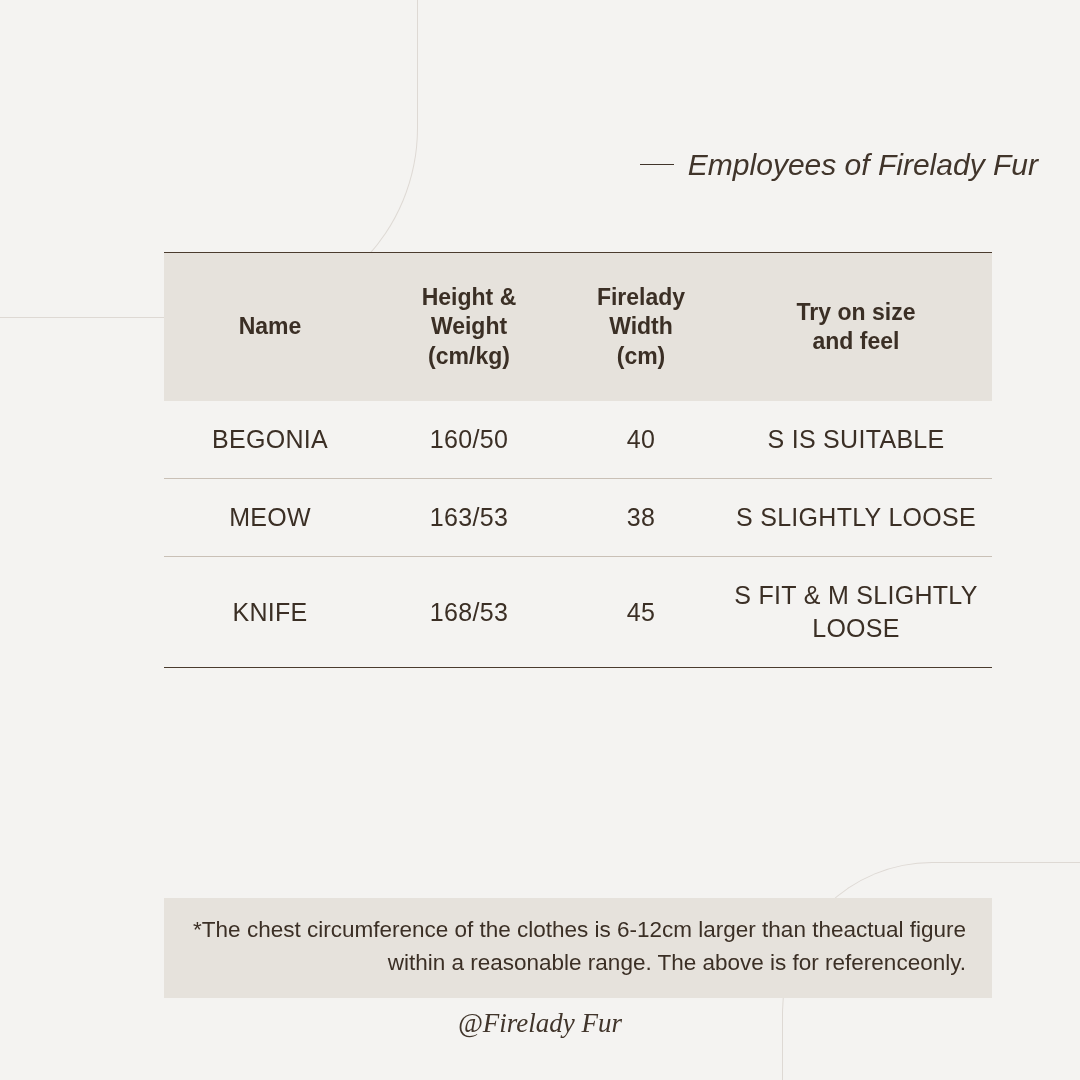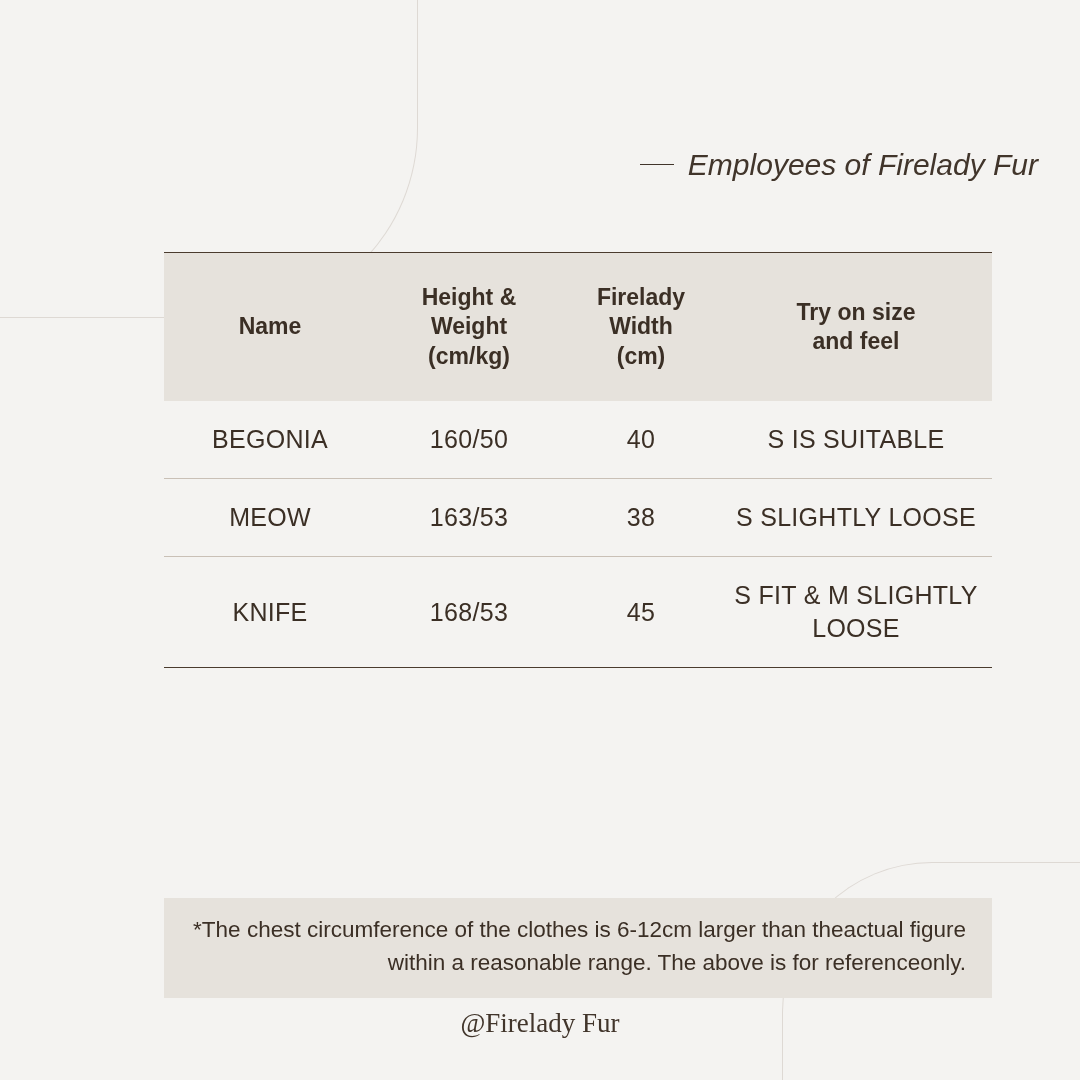--- a/index.html
+++ b/index.html
@@ -141,20 +141,21 @@
   }
 
   
   .handle {
     position: absolute;
     left: 0;
     top: 1008px;
     width: 1080px;
     text-align: center;
     font-family: "Liberation Serif", serif;
+    font-style: italic;
     font-size: 27px;
     color: #41352b;
   }
 </style>
 </head>
 <body>
 
 <div class="corner-tl"></div>
 <div class="corner-br"></div>
 

